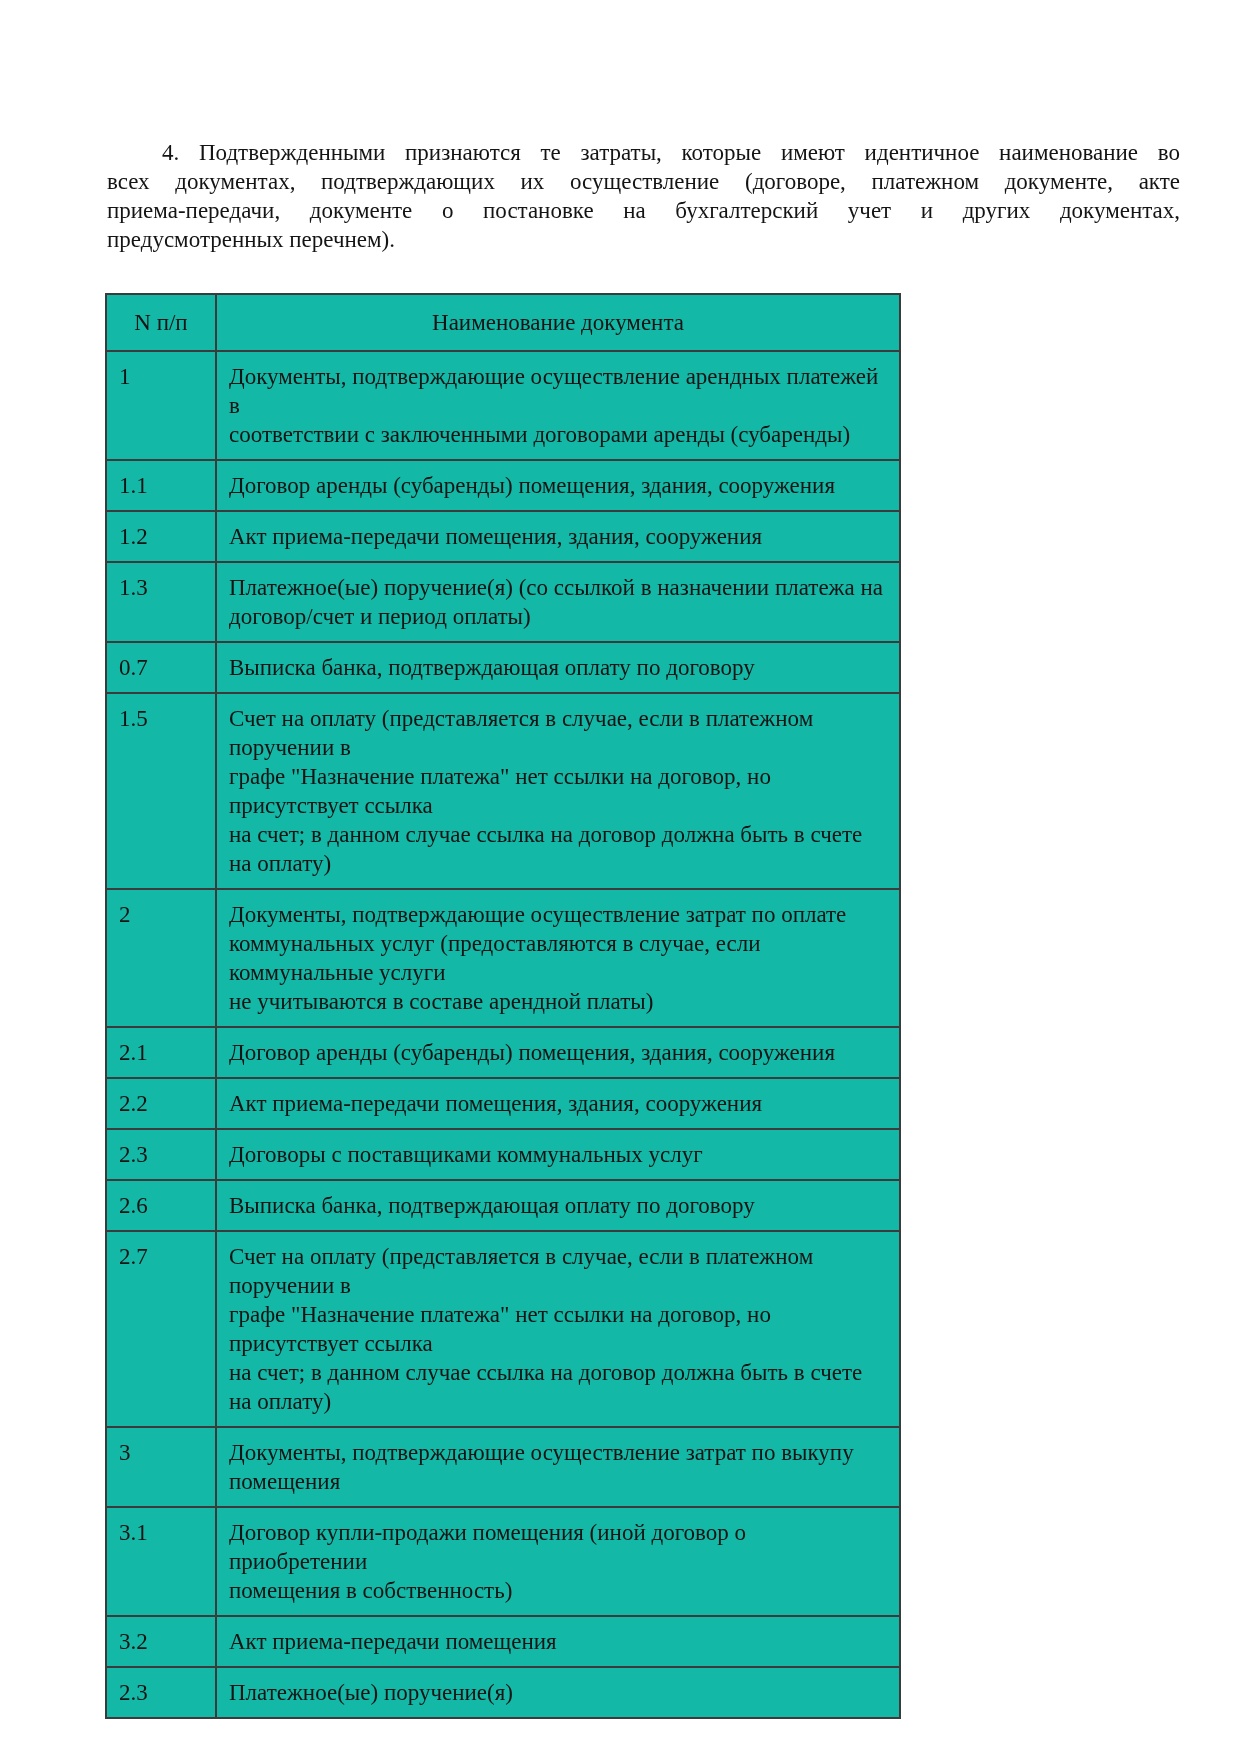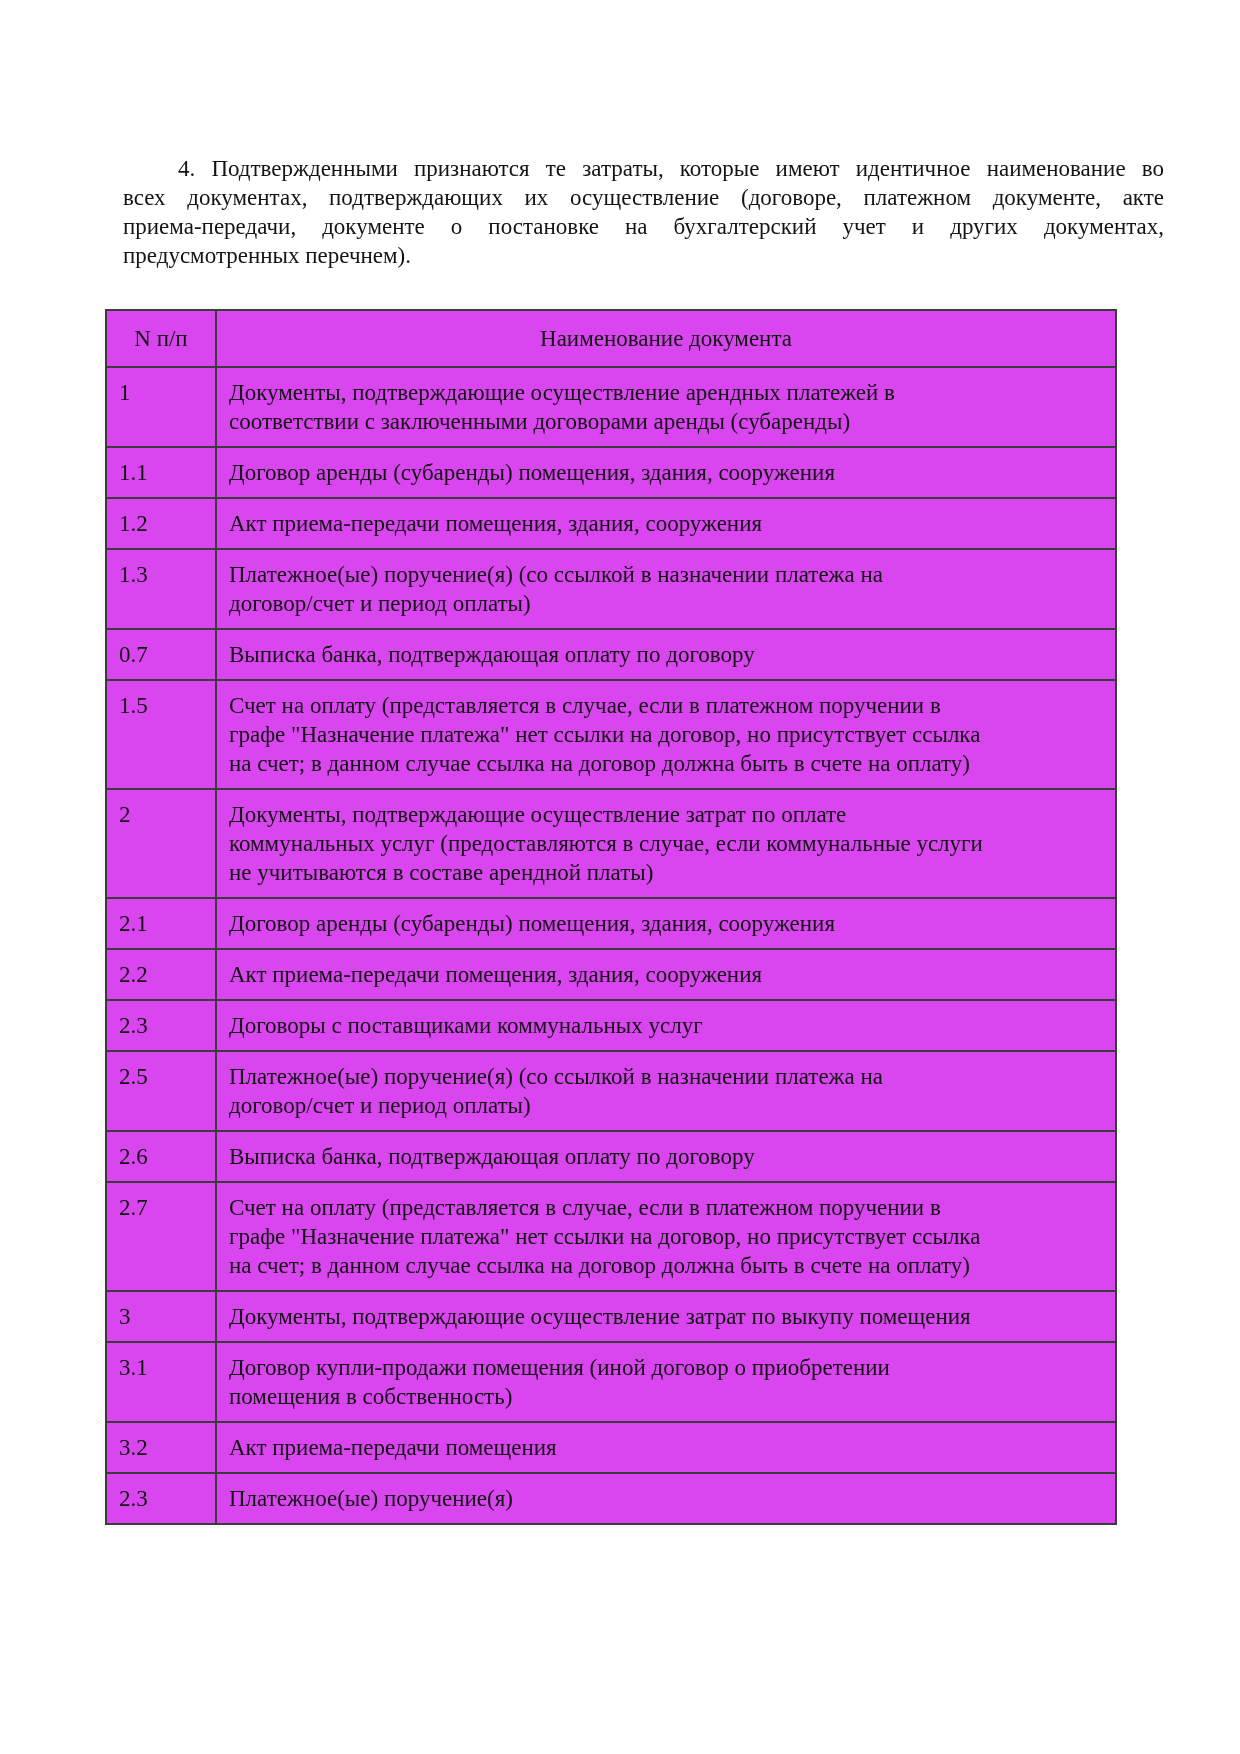--- a/index.html
+++ b/index.html
@@ -16,38 +16,38 @@
     -webkit-font-smoothing: antialiased;
   }
   .page {
     box-sizing: border-box;
     width: 1240px;
     height: 1754px;
     padding: 138px 60px 0 107px;
     overflow: hidden;
   }
   
-  .intro { margin: 16px; }
+  .intro { margin: 0; }
   .para-line {
     line-height: 29px;
     text-align: justify;
     text-align-last: justify;
     white-space: nowrap; 
   }
   .para-line.first { text-indent: 55px; }
   .para-line.last  { text-align-last: left; }
 
   
   table.doc-table {
     border-collapse: collapse;
     table-layout: fixed;
-    width: 1012px;
+    width: 796px;
     margin-top: 39px;
     margin-left: -2px;
-    background: #d946ef;
+    background: #14b8a6;
   }
   .doc-table th,
   .doc-table td {
     border: 2px solid #3b3b3b;
     vertical-align: top;
     line-height: 29px;
     font-weight: normal;
     font-size: 23px;
     color: #141414;
   }
@@ -126,25 +126,20 @@
         </tr>
         <tr>
           <td class="num">2.2</td>
           <td class="name">Акт приема-передачи помещения, здания, сооружения</td>
         </tr>
         <tr>
           <td class="num">2.3</td>
           <td class="name">Договоры с поставщиками коммунальных услуг</td>
         </tr>
         <tr>
-          <td class="num">2.5</td>
-          <td class="name">Платежное(ые) поручение(я) (со ссылкой в назначении платежа на
-договор/счет и период оплаты)</td>
-        </tr>
-        <tr>
           <td class="num">2.6</td>
           <td class="name">Выписка банка, подтверждающая оплату по договору</td>
         </tr>
         <tr>
           <td class="num">2.7</td>
           <td class="name">Счет на оплату (представляется в случае, если в платежном поручении в
 графе "Назначение платежа" нет ссылки на договор, но присутствует ссылка
 на счет; в данном случае ссылка на договор должна быть в счете на оплату)</td>
         </tr>
         <tr>

